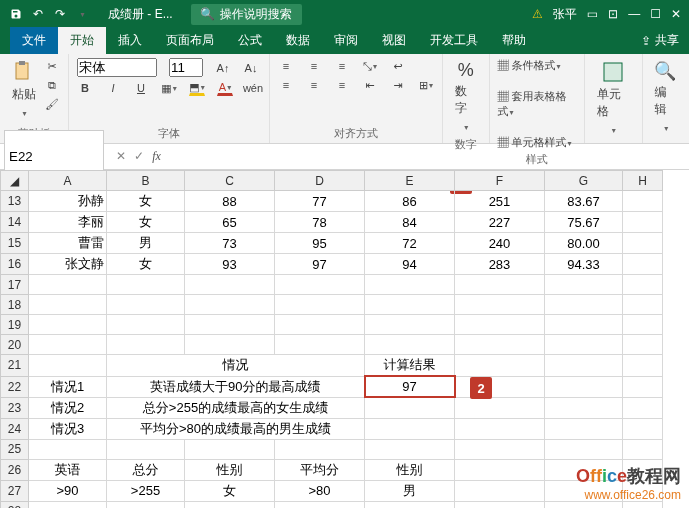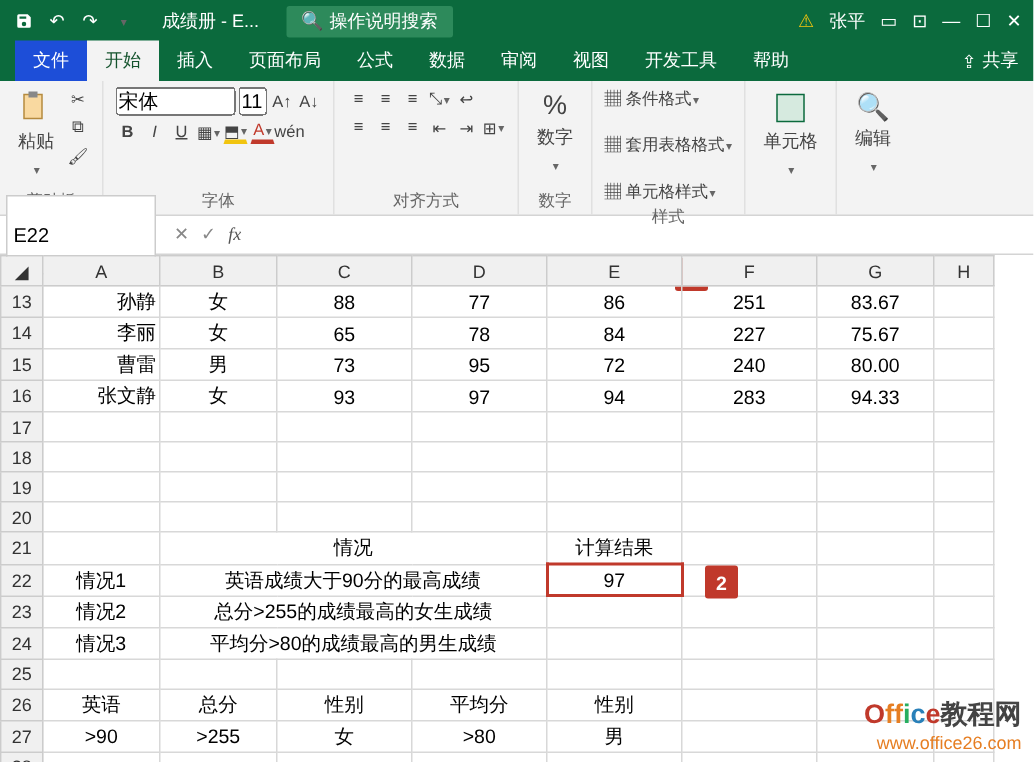--- a/index.html
+++ b/index.html
@@ -11,33 +11,33 @@
 .titlebar .qat span { width:16px; height:16px; display:flex; align-items:center; justify-content:center; }
 .titlebar .title { flex:0 0 auto; padding:0 10px; }
 .titlebar .search { background:#2d8a5b; padding:2px 10px; border-radius:2px; margin-left:8px; display:flex; align-items:center; gap:4px; }
 .titlebar .right { margin-left:auto; display:flex; align-items:center; gap:10px; padding-right:8px; }
 .titlebar svg { fill:#fff; }
 
 
 .tabs { background:#0b6a3d; height:26px; display:flex; align-items:flex-end; color:#fff; font-size:12px; padding-left:10px; }
 .tabs .tab { padding:5px 12px; cursor:pointer; }
 .tabs .tab.active { background:#f3f3f3; color:#14532d; }
-.tabs .tab.file { background:#1d4ed8; }
+.tabs .tab.file { background:#0369a1; }
 .tabs .spacer { flex:1; }
 .tabs .share { padding:5px 10px; display:flex; align-items:center; gap:4px; }
 
 
 .ribbon { background:#f3f3f3; border-bottom:1px solid #d4d4d4; height:90px; display:flex; font-size:12px; color:#444; }
 .group { border-right:1px solid #e0e0e0; padding:4px 8px 2px 8px; display:flex; flex-direction:column; justify-content:space-between; }
 .group-label { text-align:center; font-size:11px; color:#666; margin-top:2px; }
 .group-body { display:flex; align-items:flex-start; gap:4px; flex:1; }
 .bigbtn { display:flex; flex-direction:column; align-items:center; gap:2px; padding:2px 4px; }
 .bigbtn .icon { width:24px; height:24px; }
 .font-controls { display:flex; flex-direction:column; gap:3px; }
-.font-row { display:flex; gap:2px; align-items:center; }
+.font-row { display:flex; gap:12px; align-items:center; }
 .mini { width:16px; height:16px; display:inline-flex; align-items:center; justify-content:center; border:1px solid transparent; font-size:11px; }
 .dd::after { content:"▾"; font-size:8px; margin-left:1px; color:#666; }
 
 
 .fbar { height:26px; border-bottom:1px solid #d4d4d4; display:flex; align-items:center; font-size:12px; background:#fff; }
 .namebox { width:100px; border:1px solid #ccc; margin:2px 4px; padding:18px 4px; background:#fff; }
 .fbar .btns { display:flex; gap:8px; padding:0 8px; color:#888; }
 .fbar .fx { font-style:italic; font-family:serif; color:#555; }
 .fbar .formula { flex:1; padding:2px 6px; border:2px solid #c0392b; margin:2px 4px; }
 
@@ -129,21 +129,21 @@
         <span class="mini">🖌</span>
       </div>
     </div>
     <div class="group-label">剪贴板</div>
   </div>
 
   <div class="group">
     <div class="group-body font-controls">
       <div class="font-row">
         <input style="width: 80px;" value="宋体">
-        <input style="width: 19px;" value="11">
+        <input style="width: 34px;" value="11">
         <span class="mini">A↑</span>
         <span class="mini">A↓</span>
       </div>
       <div class="font-row">
         <span class="mini">
             <b>B</b>
           </span>
         <span class="mini">
             <i>I</i>
           </span>

